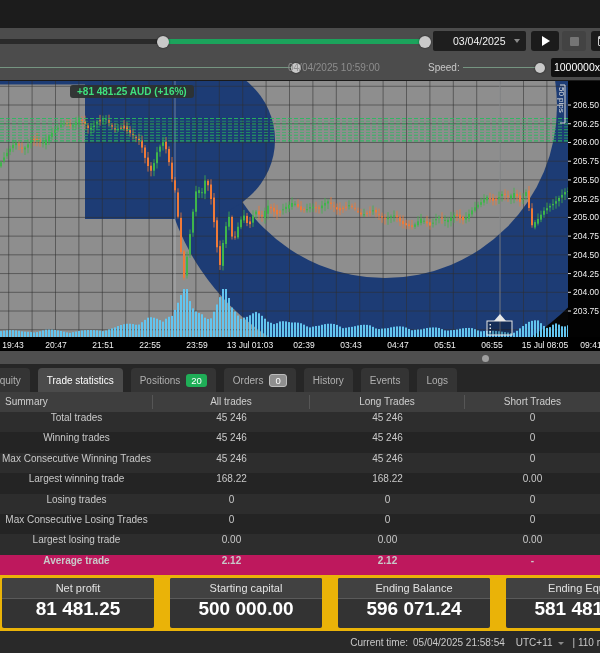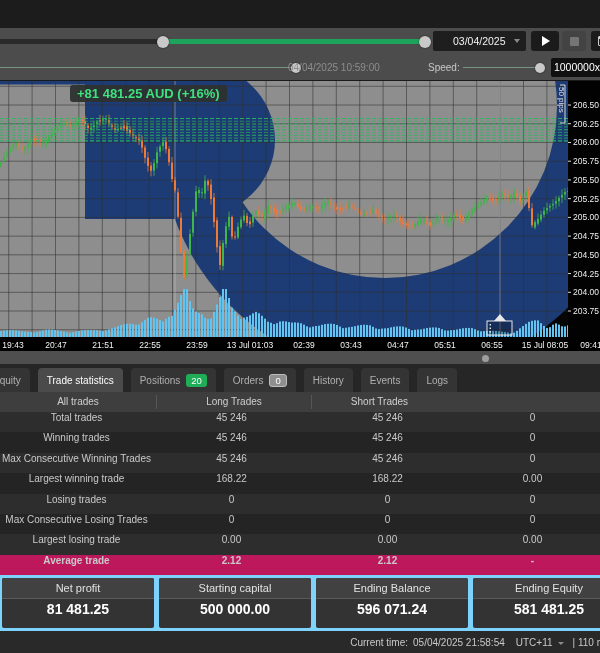--- a/index.html
+++ b/index.html
@@ -30,21 +30,21 @@
   .knob.small{width:10px;height:10px;top:35px;}
   .dt-text{position:absolute;left:288px;top:34px;font-size:10px;color:#8d8d8d;}
   .speed-label{position:absolute;left:428px;top:34px;font-size:10px;color:#c8c8c8;}
   .speed-line{position:absolute;top:39px;left:463px;width:77px;height:1px;background:#7fa88f;opacity:.8;}
   .speed-box{position:absolute;left:551px;top:30px;width:52px;height:19px;background:#101010;
        border-radius:2px;color:#fff;font-size:10.5px;line-height:19px;text-align:center;}
   
   .chart{position:relative;width:600px;height:271px;background:#000;border-top:1px solid #1a1a1a;}
   .chart svg{display:block;}
   .tooltip{position:absolute;left:70px;top:4px;background:rgba(45,50,48,.95);border-radius:3px;
-       padding:1px 7px;font-size:13px;font-weight:bold;color:#3fe07e;white-space:nowrap;}
+       padding:1px 7px;font-size:10px;font-weight:bold;color:#3fe07e;white-space:nowrap;}
   
   .hscroll{position:relative;height:13px;background:#4f4f4f;}
   .hscroll .dot{position:absolute;left:482px;top:3.5px;width:7px;height:7px;border-radius:50%;background:#9e9e9e;}
   
   .tabs{height:28px;background:#262626;display:flex;align-items:flex-end;gap:8px;padding:0 0 0 0;}
   .tab{height:24px;background:#343434;border-radius:4px 4px 0 0;color:#b0b0b0;font-size:10px;
        display:flex;align-items:center;gap:6px;padding:0 9px;white-space:nowrap;}
   .tab.active{background:#4b4b4b;color:#fff;}
   .tab.cut{margin-left:-16px;}
   .badge{border-radius:3px;font-size:9.5px;line-height:13px;padding:0 5px;color:#fff;}
@@ -57,25 +57,25 @@
   .c0{width:153px;padding-left:5px;}
   .c1{width:157px;text-align:center;}
   .c2{width:155px;text-align:center;}
   .c3{width:135px;text-align:center;}
   .trow{height:20.375px;display:flex;font-size:10px;color:#c9c9c9;}
   .trow.odd{background:#2d2d2d;}
   .trow.even{background:#242424;}
   .trow.selected{background:#be185d;font-weight:bold;}
   .trow .c0{text-align:center;padding-left:0;}
   
-  .cards{height:56px;background:#7dd3fc;display:flex;gap:5px;padding:3px 2px;overflow:hidden;text-align:center;}
+  .cards{height:56px;background:#eab308;display:flex;gap:16px;padding:3px 2px;overflow:hidden;text-align:center;}
   .card{min-width:152px;flex:0 0 152px;background:#333;border-radius:2px;overflow:hidden;}
   .card .title{height:21px;background:#414141;border-bottom:1px solid #5a5a5a;color:#e2e2e2;
        font-size:11px;display:flex;align-items:center;justify-content:center;}
-  .card .value{height:20px;color:#fff;font-size:14px;font-weight:bold;
+  .card .value{height:20px;color:#fff;font-size:19px;font-weight:bold;
        display:flex;align-items:center;justify-content:center;}
   
   .statusbar{position:relative;height:22px;background:#292929;overflow:hidden;}
   .status-text{position:absolute;right:-10px;top:0;height:22px;display:flex;align-items:center;
        gap:5px;font-size:10px;color:#c9c9c9;white-space:nowrap;}
   .status-caret{width:0;height:0;border-left:3px solid transparent;border-right:3px solid transparent;
        border-top:3.5px solid #8a8a8a;margin-top:2px;}
 </style>
 </head>
 <body>
@@ -823,20 +823,21 @@
       </div>
       <div class="tab">
         <span>Events</span>
       </div>
       <div class="tab">
         <span>Logs</span>
       </div>
     </div>
 
   <div class="thead" id="thead">
+      <div class="c c0">Summary</div>
       <div class="c c1">All trades</div>
       <div class="c c2">Long Trades</div>
       <div class="c c3">Short Trades</div>
     </div>
   <div id="tbody">
       <div class="trow odd">
         <div class="c0">Total trades</div>
         <div class="c1">45 246</div>
         <div class="c2">45 246</div>
         <div class="c3">0</div>

